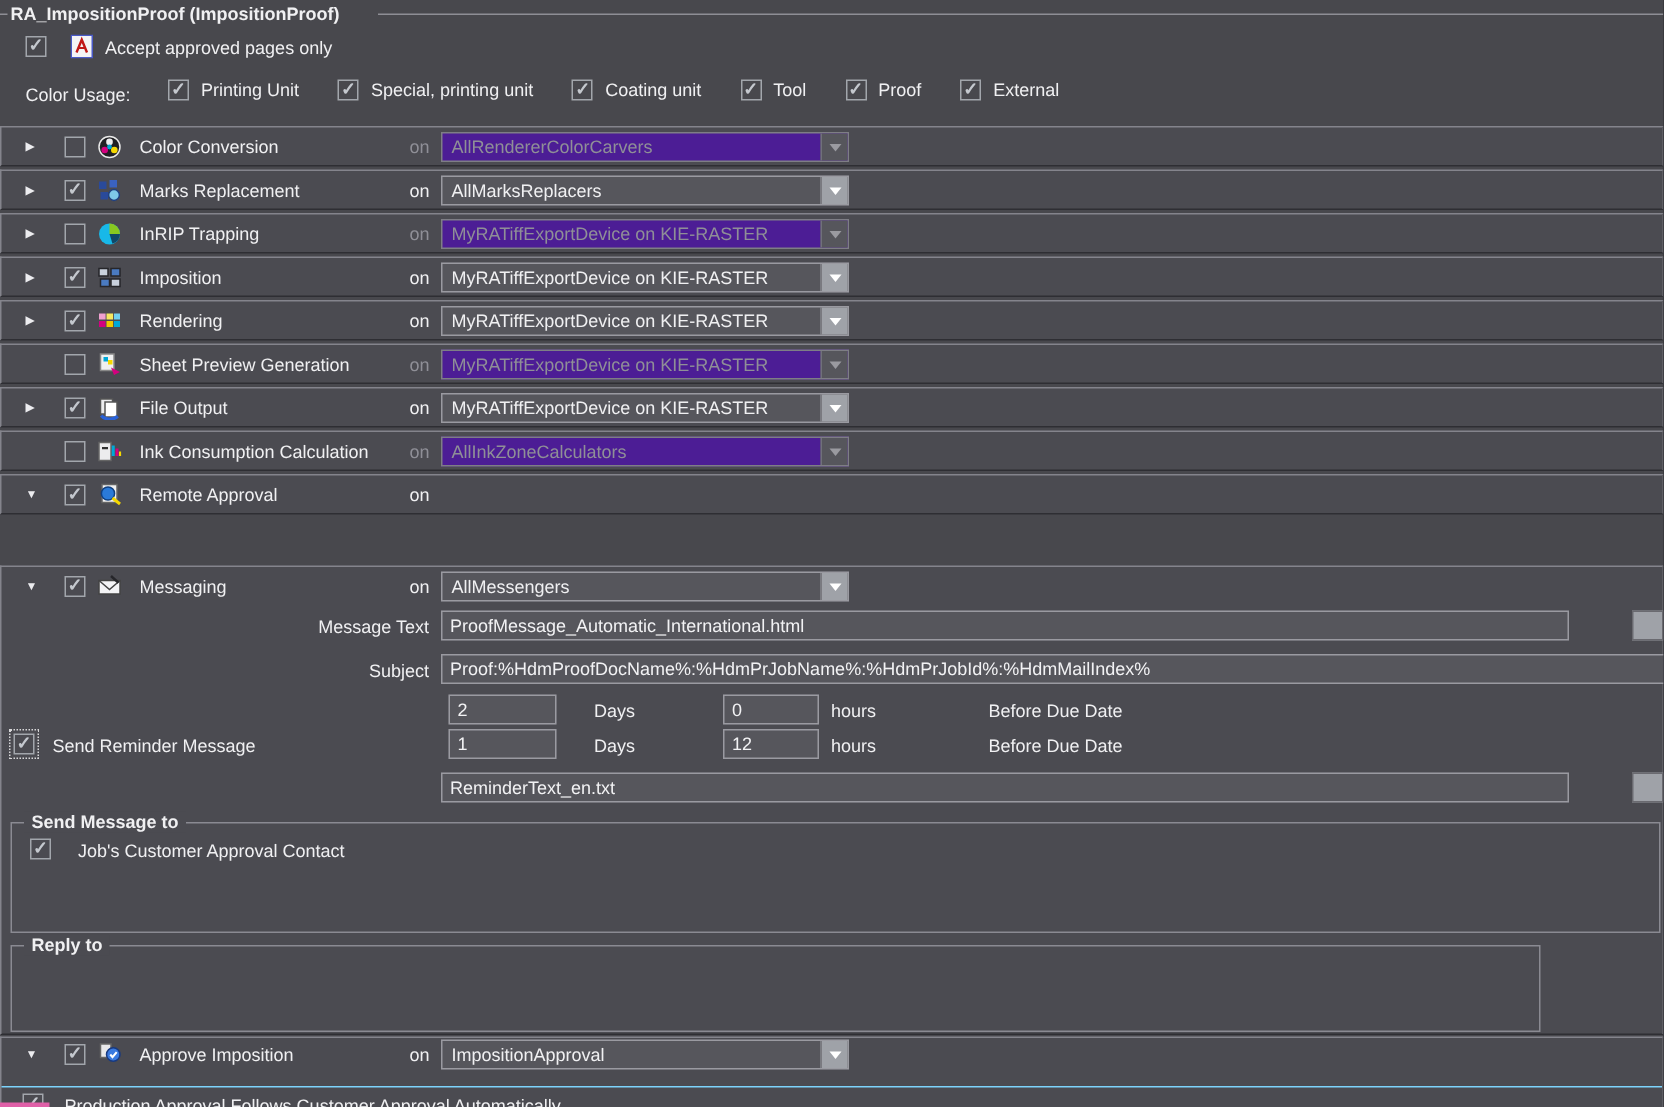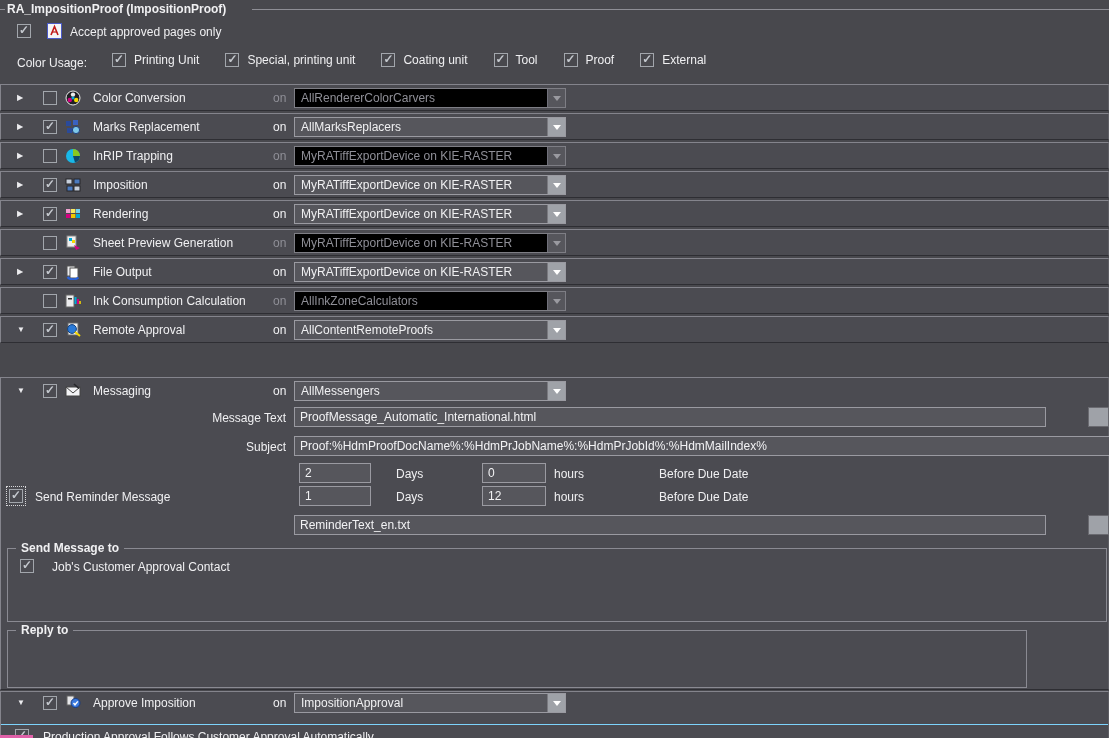--- a/index.html
+++ b/index.html
@@ -21,21 +21,21 @@
   .mlabel{position:absolute;left:92px;top:6px;white-space:nowrap;}
   .onlbl{position:absolute;left:272px;top:6px;color:#f0f0f2;}
   .onlbl.dis{color:#8f8f97;}
   
   .dd{position:absolute;box-sizing:border-box;height:20px;background:#56565c;border:1px solid #9a9aa1;
       color:#f0f0f2;display:flex;align-items:center;cursor:pointer;}
   .dd .txt{flex:1;padding:0 6px;white-space:nowrap;overflow:hidden;}
   .dd .btn{width:17px;align-self:stretch;background:#9fa2a8;border-left:1px solid #7a7a80;
            display:flex;align-items:flex-start;justify-content:center;}
   .dd .btn:before{content:"";border:4px solid transparent;border-top:5px solid #ffffff;margin-top:7px;}
-  .dd.dis{border-color:#7e7e85;color:#8f8f97;background:#000000;}
+  .dd.dis{border-color:#7e7e85;color:#8f8f97;background:#4c1d95;}
   .dd.dis .btn{background:#56565c;border-left-color:#70707a;}
   .dd.dis .btn:before{border-top-color:#9a9aa0;}
   .mdd{left:293px;top:3px;width:272px;}
   
   .ti{position:absolute;box-sizing:border-box;height:20px;background:#56565c;border:1px solid #9a9aa1;
       color:#f2f2f4;font-size:12px;font-family:inherit;padding:1px 5px;outline:none;}
   .flabel{position:absolute;left:45px;width:240px;text-align:right;white-space:nowrap;}
   .browse{position:absolute;box-sizing:border-box;width:21px;height:20px;background:#9fa2a8;border:1px solid #6a6a70;cursor:pointer;}
   
   .block{position:absolute;left:0;width:1109px;box-sizing:border-box;background:#4b4b51;
@@ -252,24 +252,20 @@
     <span class="cb checked" style="left:42px;top:6px;"></span>
     <span class="micon">
         <svg width="16" height="16" viewBox="0 0 16 16">
           <rect x="3" y="1" width="10" height="12" fill="#f0f0f0" stroke="#666"></rect>
           <circle cx="7" cy="7" r="4.4" fill="#2a7ad8" stroke="#104080"></circle>
           <path d="M10 10 L15 14" stroke="#f5d800" stroke-width="2"></path>
         </svg>
       </span>
     <span class="mlabel">Remote Approval</span>
     <span class="onlbl">on</span>
-    <div class="dd mdd">
-        <span class="txt">AllContentRemoteProofs</span>
-        <span class="btn"></span>
-      </div>
   </div>
 
 
   <div class="block" style="top:377px;height:313px;">
     <div class="blockhdr">
       <span class="expand open"></span>
       <span class="cb checked" style="left:42px;top:6px;"></span>
       <span class="micon">
           <svg width="16" height="16" viewBox="0 0 16 16">
             <rect x="1" y="4" width="14" height="9" fill="#f4f4f6" stroke="#444"></rect>

